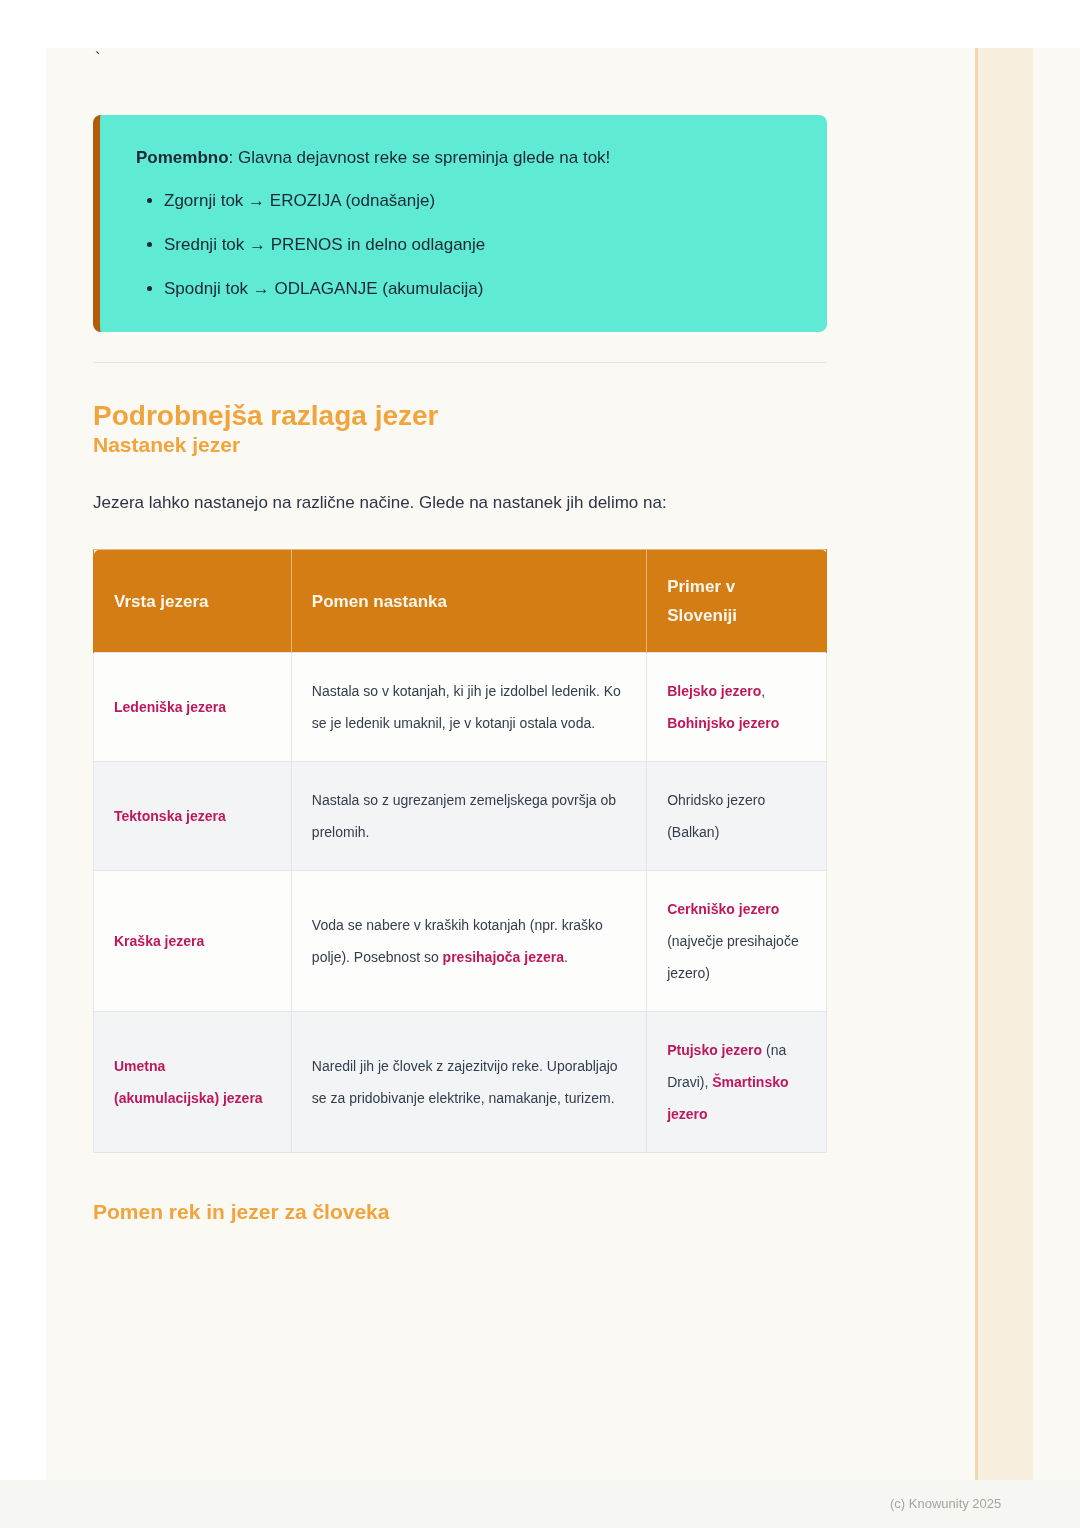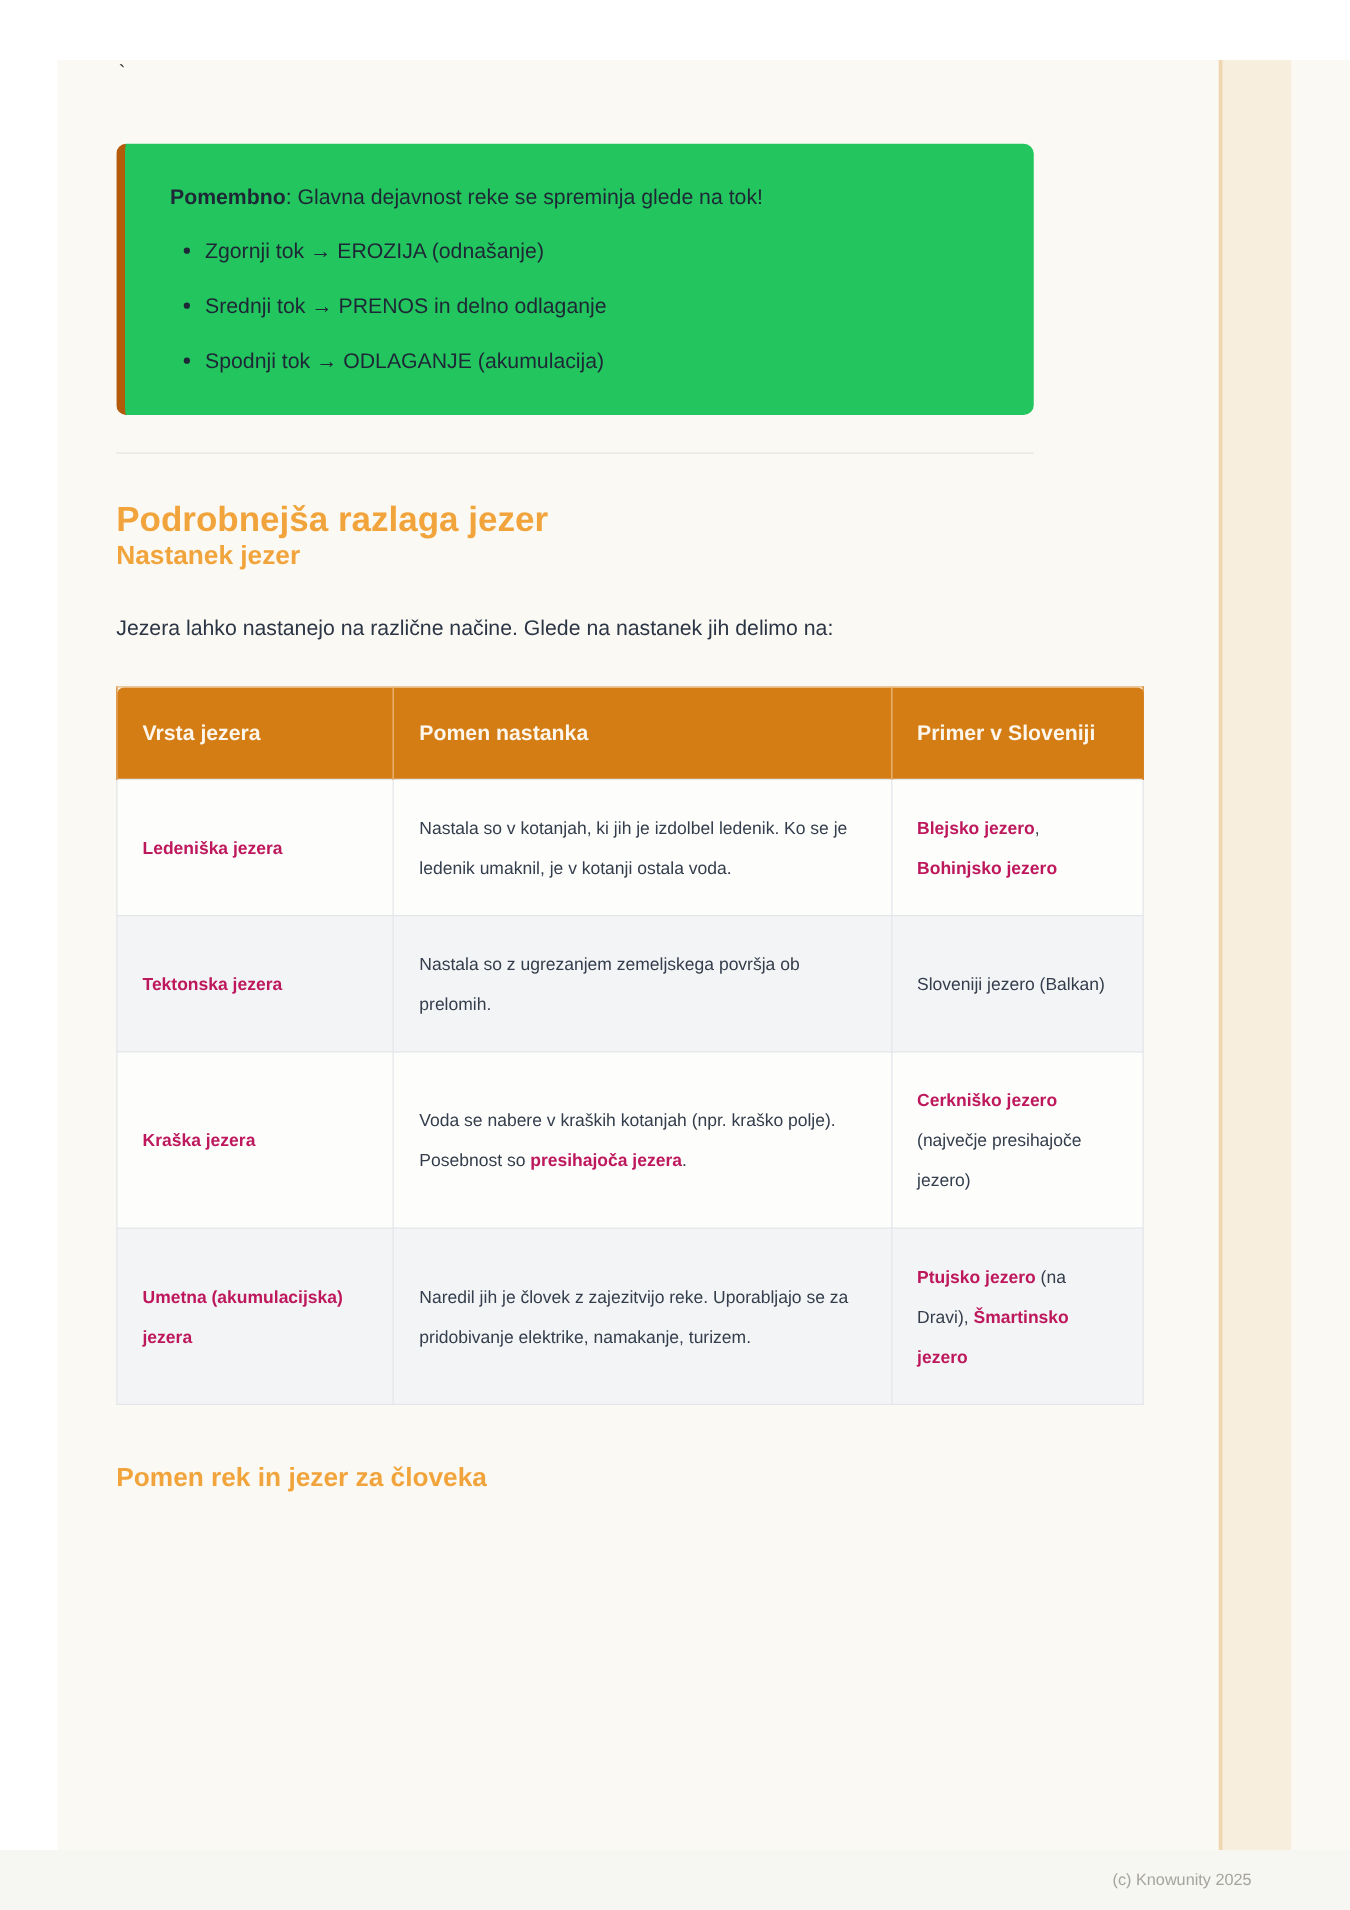--- a/index.html
+++ b/index.html
@@ -38,21 +38,21 @@
     color: #2b2b2b;
   }
   .content {
     position: absolute;
     left: 93px; top: 0;
     width: 734px;
   }
   
   .callout {
     margin-top: 115px;
-    background: #22c55e;
+    background: #5eead4;
     border-left: 7px solid #b45a0b;
     border-radius: 8px;
     padding: 30px 34px 30px 36px;
   }
   .callout-intro {
     font-size: 17px;
     line-height: 25px;
     color: #1e2736;
   }
   .callout ul {
@@ -87,21 +87,21 @@
   h3.subsection-title {
     font-size: 21px;
     line-height: 25px;
     font-weight: bold;
     color: #f2a43c;
   }
   p.body-text.second { margin-top: 34px; }
   
   table.lake-table {
     margin-top: 34px;
-    width: 822px;
+    width: 734px;
     border-collapse: collapse;
   }
   .lake-table th {
     background: #d47d15;
     color: #fdf6ec;
     font-size: 17px;
     font-weight: bold;
     text-align: left;
     vertical-align: middle;
     padding: 22px 20px;
@@ -178,21 +178,21 @@
     </thead>
     <tbody>
         <tr>
           <td><b>Ledeniška jezera</b></td>
           <td>Nastala so v kotanjah, ki jih je izdolbel ledenik. Ko se je ledenik umaknil, je v kotanji ostala voda.</td>
           <td><b>Blejsko jezero</b>, <b>Bohinjsko jezero</b></td>
         </tr>
         <tr>
           <td><b>Tektonska jezera</b></td>
           <td>Nastala so z ugrezanjem zemeljskega površja ob prelomih.</td>
-          <td>Sloveniji jezero (Balkan)</td>
+          <td>Ohridsko jezero (Balkan)</td>
         </tr>
         <tr>
           <td><b>Kraška jezera</b></td>
           <td>Voda se nabere v kraških kotanjah (npr. kraško polje). Posebnost so <b>presihajoča jezera</b>.</td>
           <td><b>Cerkniško jezero</b> (največje presihajoče jezero)</td>
         </tr>
         <tr>
           <td><b>Umetna (akumulacijska) jezera</b></td>
           <td>Naredil jih je človek z zajezitvijo reke. Uporabljajo se za pridobivanje elektrike, namakanje, turizem.</td>
           <td><b>Ptujsko jezero</b> (na Dravi), <b>Šmartinsko jezero</b></td>

